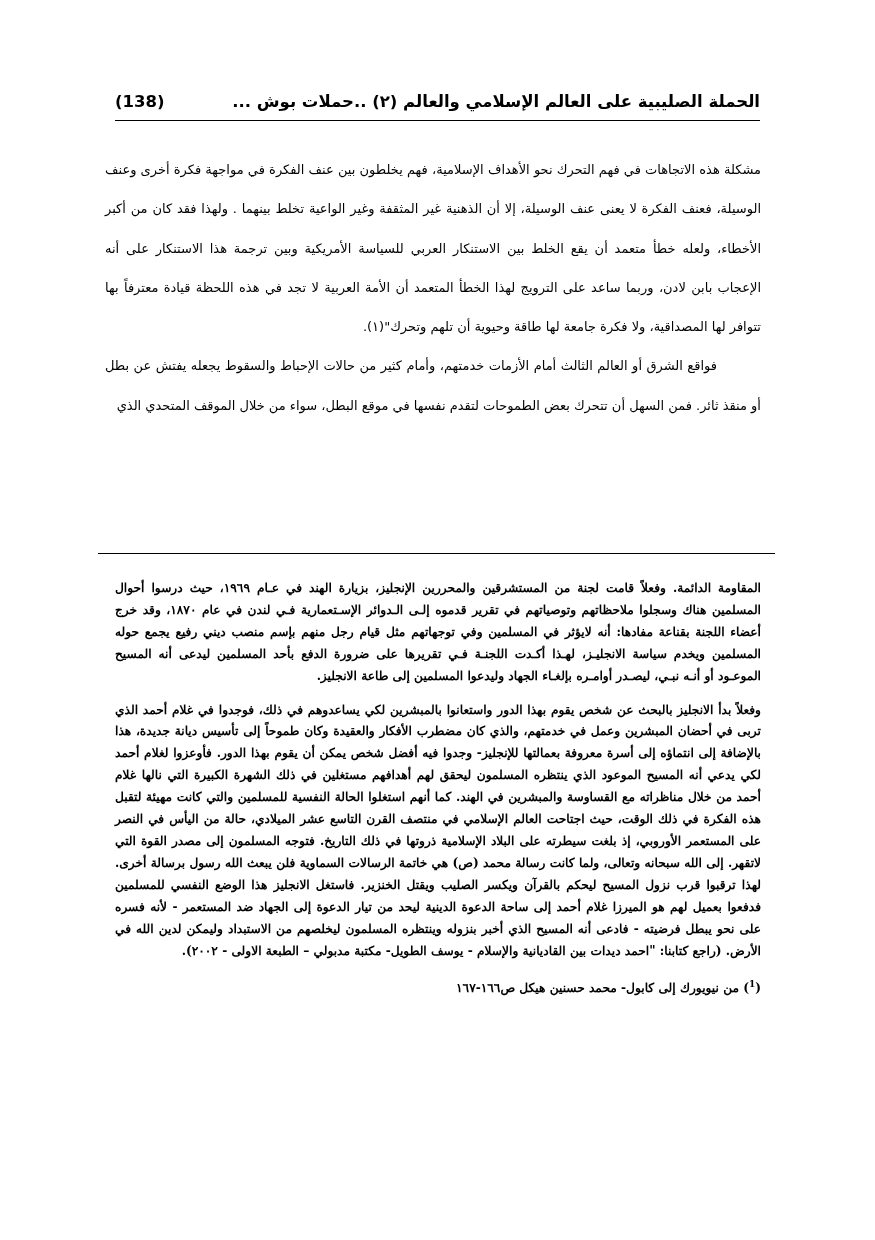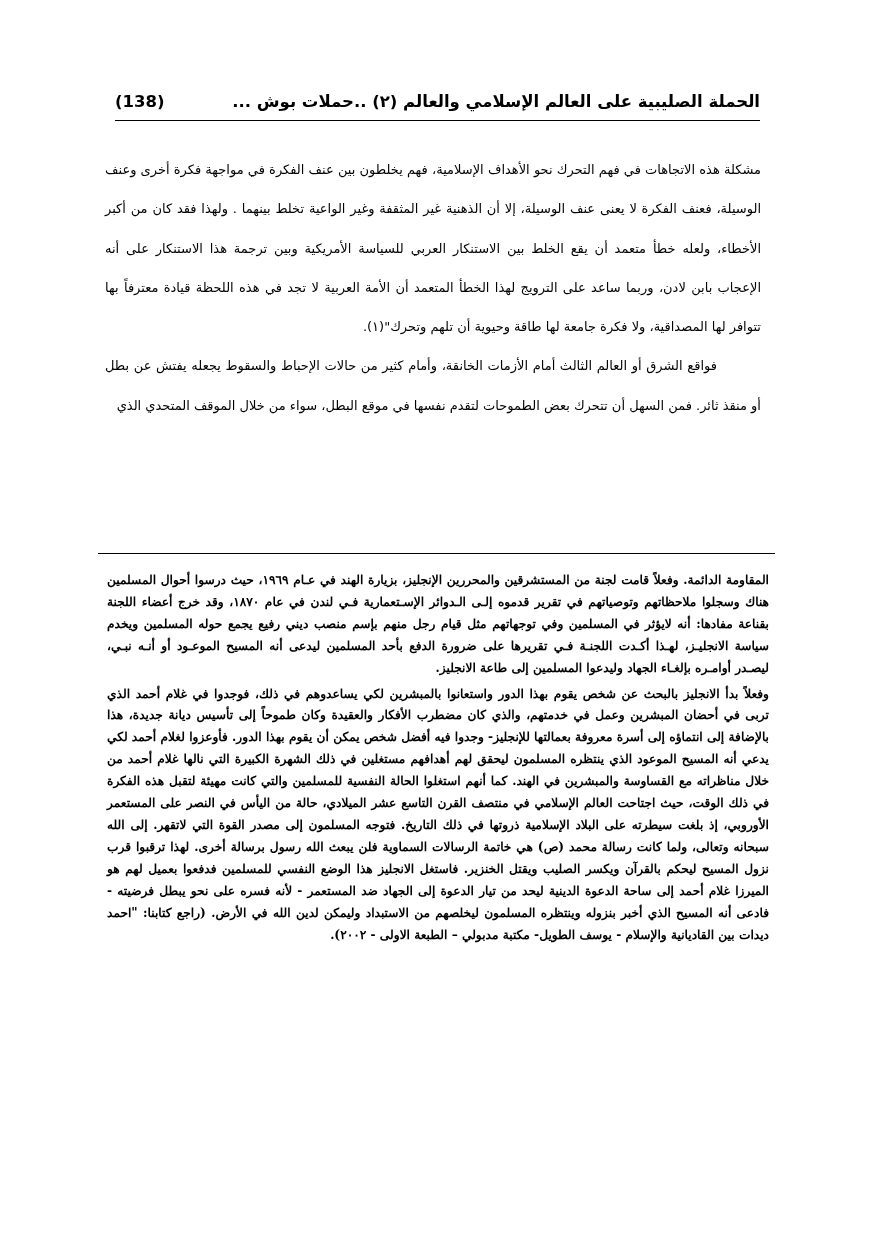--- a/index.html
+++ b/index.html
@@ -21,40 +21,41 @@
     .body-text p { margin: 0; }
     .body-text p.indent { text-indent: 44px; }
 
     .fn-rule { position: absolute; left: 98px; top: 553px; width: 677px; height: 0; border-top: 1.2px solid #000; }
 
     .footnotes {
       position: absolute; left: 103px; top: 566px; width: 670px;
       direction: rtl; text-align: justify; text-align-last: right;
       font-family: "DejaVu Serif", serif; font-size: 12.2px; line-height: 21.9px; font-weight: bold;
     }
-    .footnotes p { margin: 4px; }
+    .footnotes p { margin: 12px; }
     .footnotes .last-line { text-align: right; }
     .fn-ref sup { font-size: 9px; }
   </style>
 </head>
 <body>
 
 <div class="page">
 
   <div class="header">
     <span class="title">الحملة الصليبية على العالم الإسلامي والعالم (٢) ..حملات بوش ...</span>
     <span class="pagenum">(138)</span>
   </div>
   <div class="header-rule"></div>
 
   <div class="body-text">
     <p>مشكلة هذه الاتجاهات في فهم التحرك نحو الأهداف الإسلامية، فهم يخلطون بين عنف الفكرة في مواجهة فكرة أخرى وعنف الوسيلة، فعنف الفكرة لا يعنى عنف الوسيلة، إلا أن الذهنية غير المثقفة وغير الواعية تخلط بينهما . ولهذا فقد كان من أكبر الأخطاء، ولعله خطأ متعمد أن يقع الخلط بين الاستنكار العربي للسياسة الأمريكية وبين ترجمة هذا الاستنكار على أنه الإعجاب بابن لادن، وربما ساعد على الترويج لهذا الخطأ المتعمد أن الأمة العربية لا تجد في هذه اللحظة قيادة معترفاً بها تتوافر لها المصداقية، ولا فكرة جامعة لها طاقة وحيوية أن تلهم وتحرك"(١).</p>
-    <p class="indent">فواقع الشرق أو العالم الثالث أمام الأزمات الخانقة، وأمام كثير من حالات الإحباط والسقوط يجعله يفتش عن بطل أو منقذ ثائر. فمن السهل أن تتحرك بعض الطموحات لتقدم نفسها في موقع البطل، سواء من خلال الموقف المتحدي الذي</p>
+    <p class="indent">فواقع الشرق أو العالم الثالث أمام الأزمات خدمتهم، وأمام كثير من حالات الإحباط والسقوط يجعله يفتش عن بطل أو منقذ ثائر. فمن السهل أن تتحرك بعض الطموحات لتقدم نفسها في موقع البطل، سواء من خلال الموقف المتحدي الذي</p>
   </div>
 
   <div class="fn-rule"></div>
 
   <div class="footnotes">
     <p>المقاومة الدائمة. وفعلاً قامت لجنة من المستشرقين والمحررين الإنجليز، بزيارة الهند في عـام ١٩٦٩، حيث درسوا أحوال المسلمين هناك وسجلوا ملاحظاتهم وتوصياتهم في تقرير قدموه إلـى الـدوائر الإسـتعمارية فـي لندن في عام ١٨٧٠، وقد خرج أعضاء اللجنة بقناعة مفادها: أنه لايؤثر في المسلمين وفي توجهاتهم مثل قيام رجل منهم بإسم منصب ديني رفيع يجمع حوله المسلمين ويخدم سياسة الانجليـز، لهـذا أكـدت اللجنـة فـي تقريرها على ضرورة الدفع بأحد المسلمين ليدعى أنه المسيح الموعـود أو أنـه نبـي، ليصـدر أوامـره بإلغـاء الجهاد وليدعوا المسلمين إلى طاعة الانجليز.</p>
     <p>وفعلاً بدأ الانجليز بالبحث عن شخص يقوم بهذا الدور واستعانوا بالمبشرين لكي يساعدوهم في ذلك، فوجدوا في غلام أحمد الذي تربى في أحضان المبشرين وعمل في خدمتهم، والذي كان مضطرب الأفكار والعقيدة وكان طموحاً إلى تأسيس ديانة جديدة، هذا بالإضافة إلى انتماؤه إلى أسرة معروفة بعمالتها للإنجليز- وجدوا فيه أفضل شخص يمكن أن يقوم بهذا الدور. فأوعزوا لغلام أحمد لكي يدعي أنه المسيح الموعود الذي ينتظره المسلمون ليحقق لهم أهدافهم مستغلين في ذلك الشهرة الكبيرة التي نالها غلام أحمد من خلال مناظراته مع القساوسة والمبشرين في الهند. كما أنهم استغلوا الحالة النفسية للمسلمين والتي كانت مهيئة لتقبل هذه الفكرة في ذلك الوقت، حيث اجتاحت العالم الإسلامي في منتصف القرن التاسع عشر الميلادي، حالة من اليأس في النصر على المستعمر الأوروبي، إذ بلغت سيطرته على البلاد الإسلامية ذروتها في ذلك التاريخ. فتوجه المسلمون إلى مصدر القوة التي لاتقهر. إلى الله سبحانه وتعالى، ولما كانت رسالة محمد (ص) هي خاتمة الرسالات السماوية فلن يبعث الله رسول برسالة أخرى. لهذا ترقبوا قرب نزول المسيح  ليحكم بالقرآن ويكسر الصليب ويقتل الخنزير. فاستغل الانجليز هذا الوضع النفسي للمسلمين فدفعوا بعميل لهم هو الميرزا غلام أحمد إلى ساحة الدعوة الدينية ليحد من تيار الدعوة إلى الجهاد ضد المستعمر - لأنه فسره على نحو يبطل فرضيته - فادعى أنه المسيح الذي أخبر بنزوله وينتظره المسلمون ليخلصهم من الاستبداد وليمكن لدين الله في الأرض. (راجع كتابنا: "احمد ديدات بين القاديانية والإسلام - يوسف الطويل- مكتبة مدبولي – الطبعة الاولى - ٢٠٠٢).</p>
+    <p class="last-line fn-ref">(<sup>1</sup>) <span>من نيويورك إلى كابول- محمد حسنين هيكل ص١٦٦-١٦٧</span></p>
   </div>
 
 </div>
 
 </body></html>

